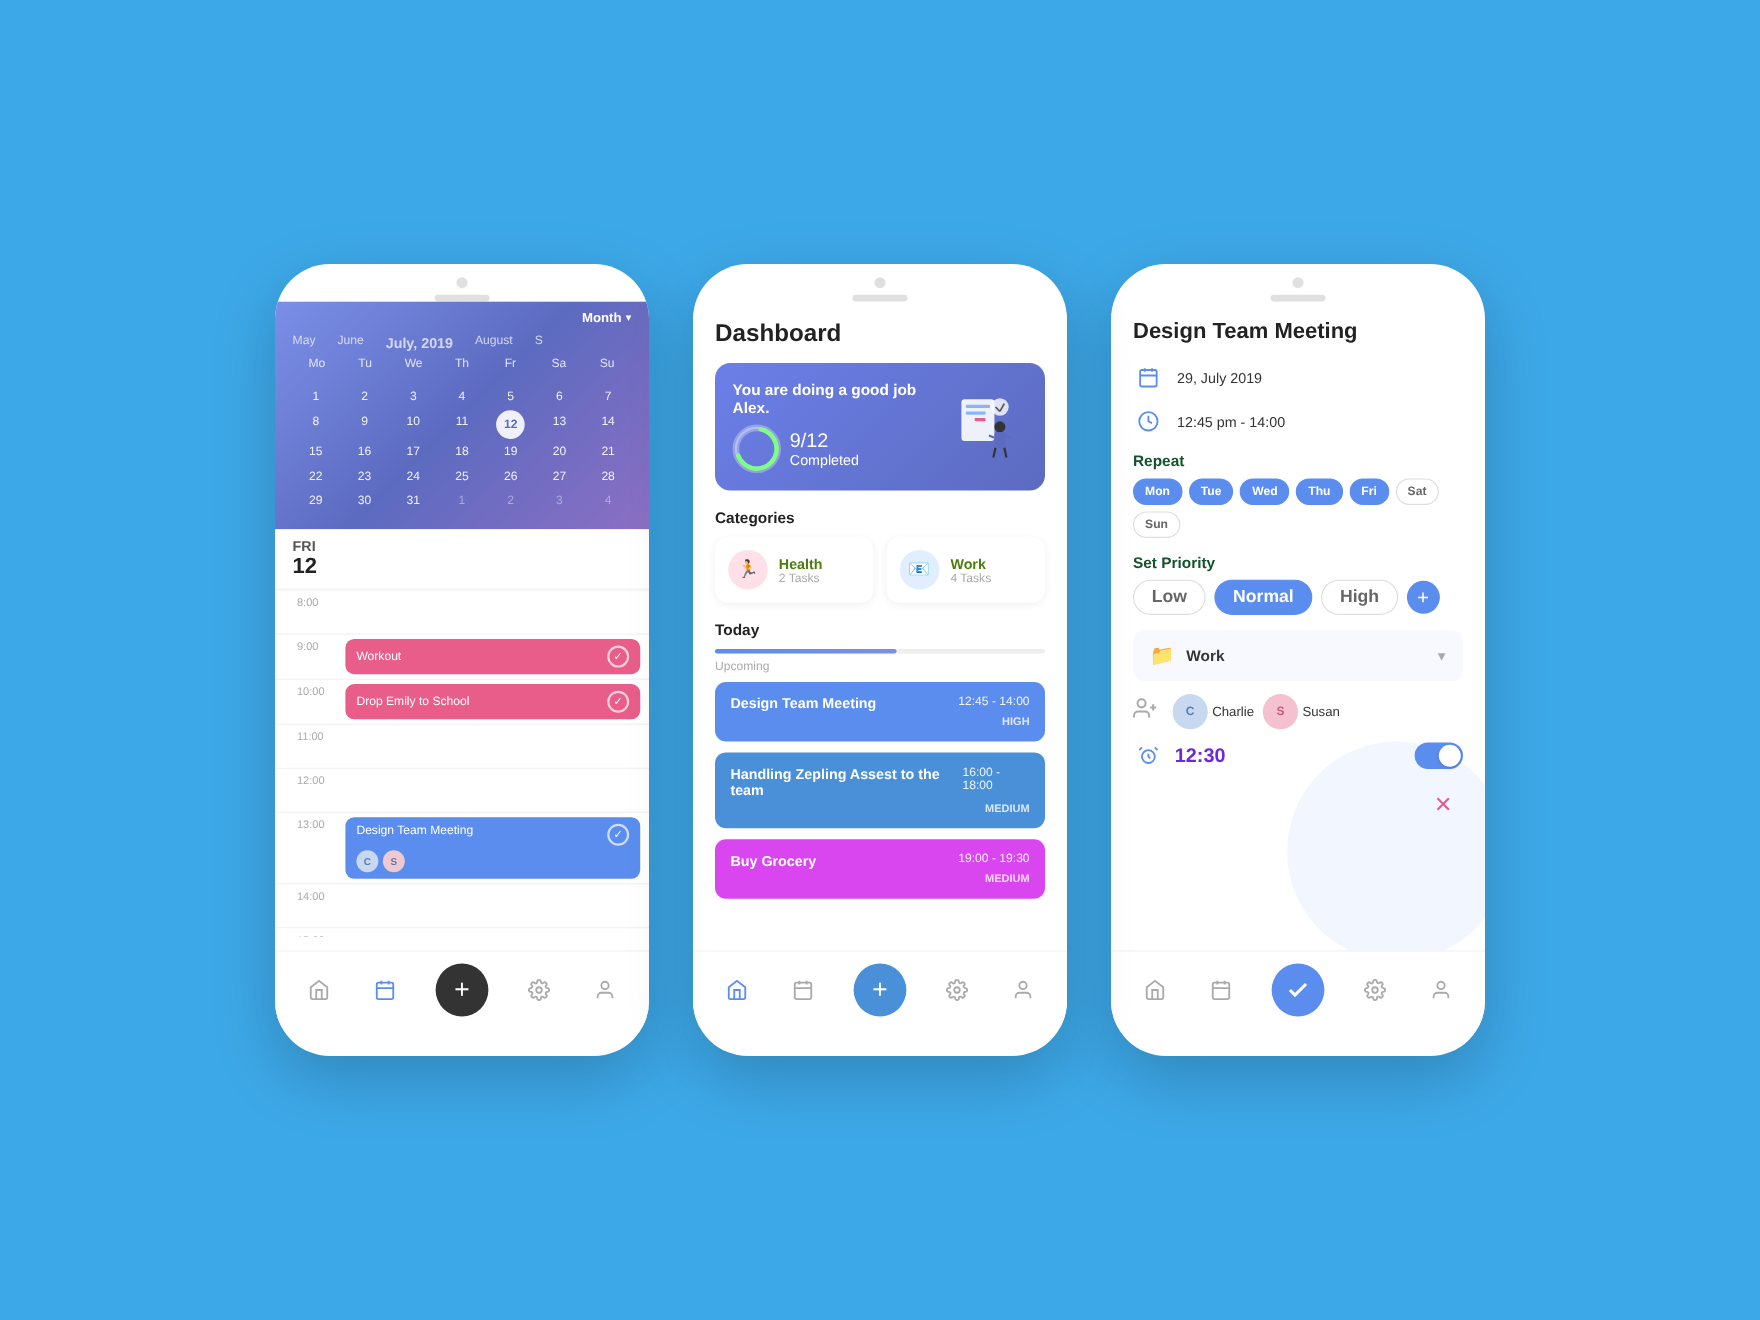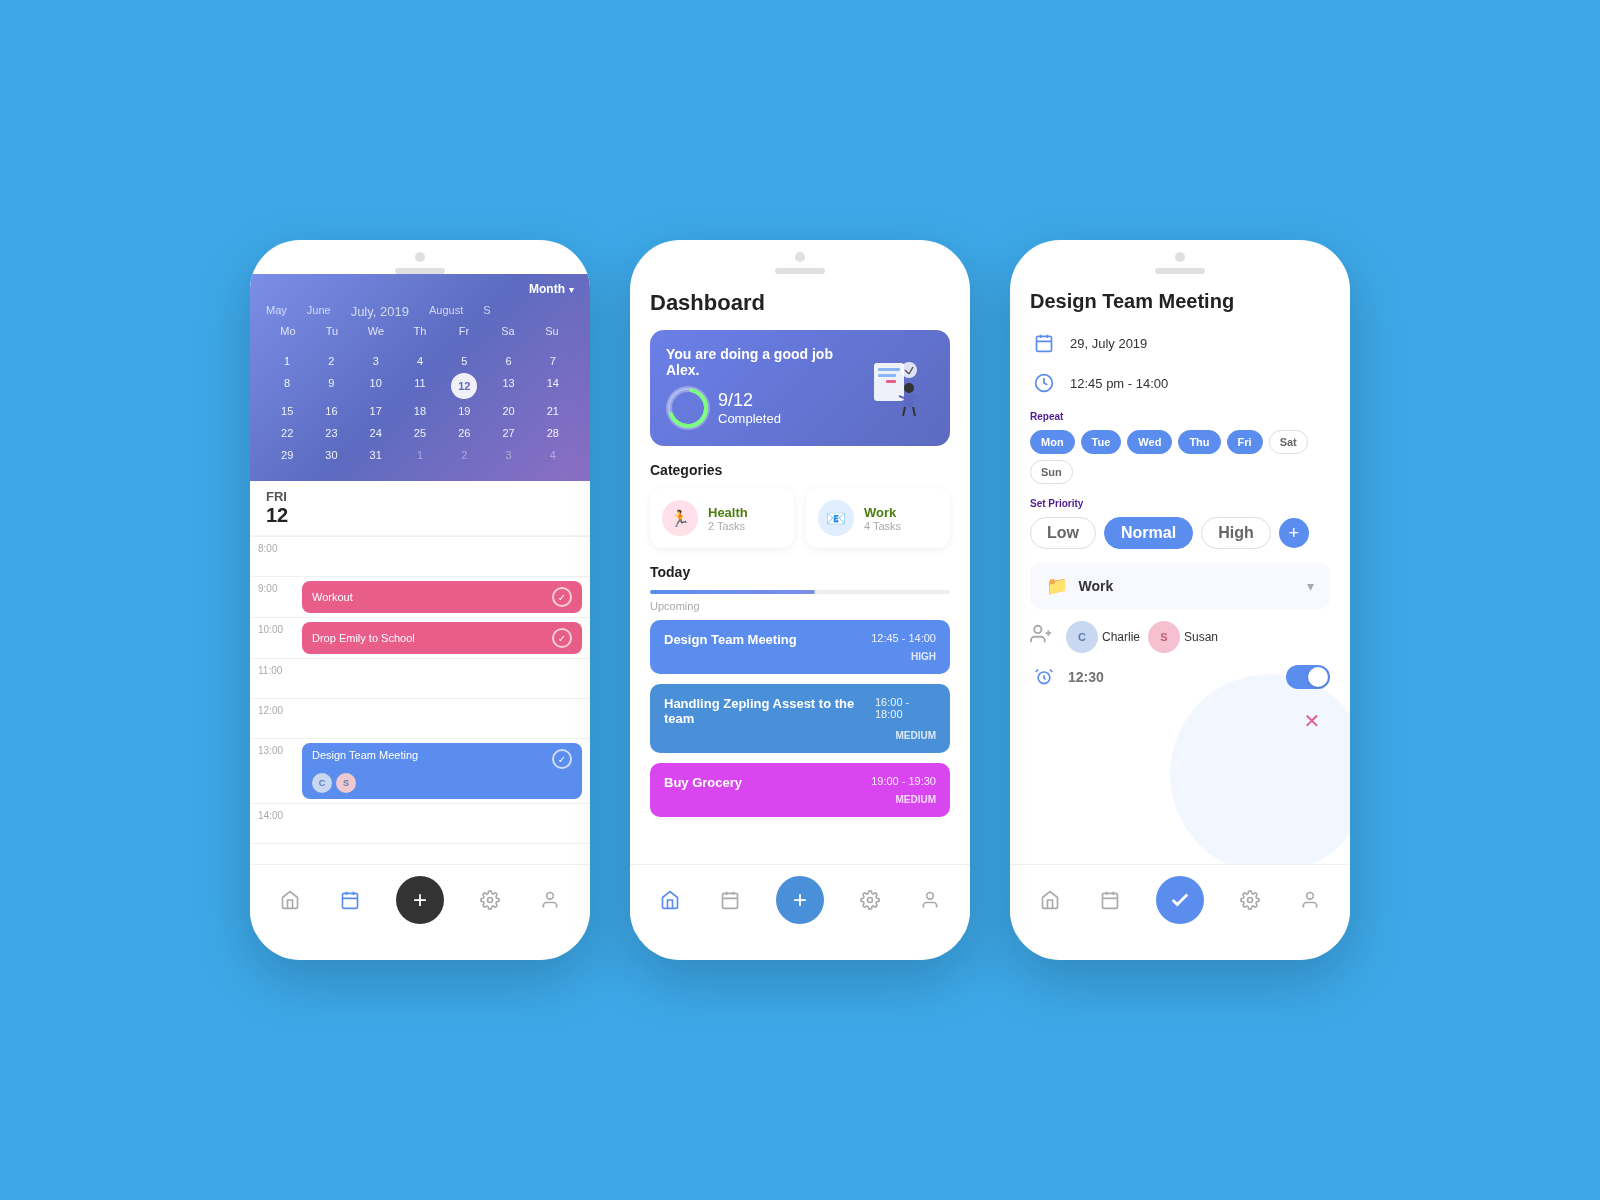--- a/index.html
+++ b/index.html
@@ -105,21 +105,21 @@
       margin-bottom: 8px;
       gap: 4px;
     }
     .month-nav {
       display: flex;
       gap: 20px;
       margin-bottom: 6px;
       font-size: 11px;
       opacity: 0.7;
     }
-    .month-nav span.active { opacity: 1; font-weight: 400; font-size: 13px; }
+    .month-nav span.active { opacity: 1; font-weight: 700; font-size: 13px; }
     .calendar-header-row {
       display: grid;
       grid-template-columns: repeat(7, 1fr);
       text-align: center;
       font-size: 11px;
       opacity: 0.8;
       margin-bottom: 4px;
     }
     .calendar-grid {
       display: grid;
@@ -155,21 +155,21 @@
       font-weight: 700;
       color: #555;
       border-bottom: 1px solid #f5f5f5;
     }
     .time-grid {
       position: relative;
     }
     .time-row {
       display: flex;
       align-items: flex-start;
-      padding: 4px 8px 4px 8px;
+      padding: 4px 8px 4px 20px;
       min-height: 40px;
       border-top: 1px solid #f0f0f0;
     }
     .time-label {
       font-size: 10px;
       color: #aaa;
       width: 40px;
       flex-shrink: 0;
       padding-top: 2px;
     }
@@ -316,23 +316,23 @@
       width: 28px; height: 28px;
       display: flex; align-items: center; justify-content: center;
       color: #5b8def;
       font-size: 16px;
     }
     .detail-text {
       font-size: 13px;
       color: #333;
     }
     .section-label {
-      font-size: 10px;
+      font-size: 14px;
       font-weight: 700;
-      color: #4c1d95;
+      color: #14532d;
       margin: 14px 0 8px;
     }
     .days-row {
       display: flex;
       gap: 6px;
       flex-wrap: wrap;
     }
     .day-pill {
       padding: 5px 10px;
       border-radius: 20px;
@@ -420,21 +420,21 @@
 
     .alarm-row {
       display: flex;
       align-items: center;
       justify-content: space-between;
       margin-top: 10px;
     }
     .alarm-left {
       display: flex; align-items: center; gap: 10px;
     }
-    .alarm-time { font-size: 14px; font-weight: 600; color: #737373; }
+    .alarm-time { font-size: 18px; font-weight: 600; color: #6d28d9; }
     .toggle {
       width: 44px; height: 24px;
       background: #5b8def;
       border-radius: 12px;
       position: relative;
       cursor: pointer;
     }
     .toggle-knob {
       width: 20px; height: 20px;
       background: white;

